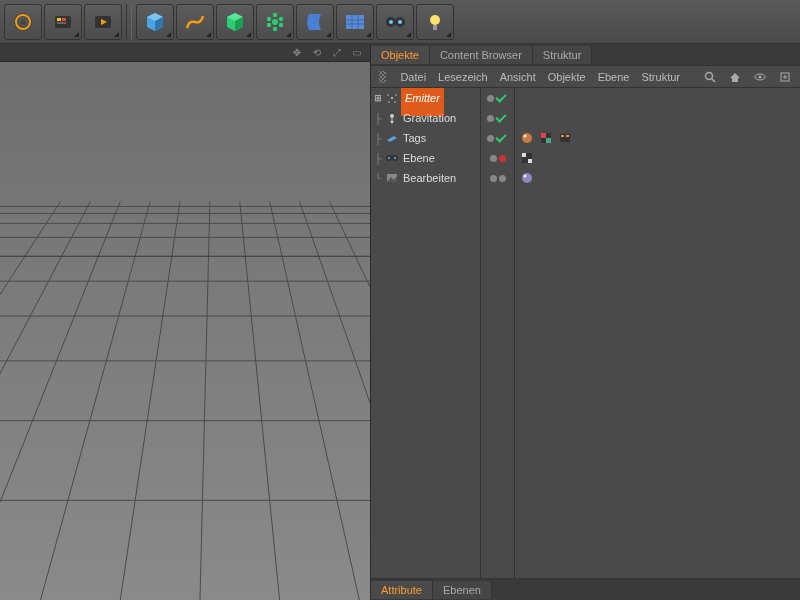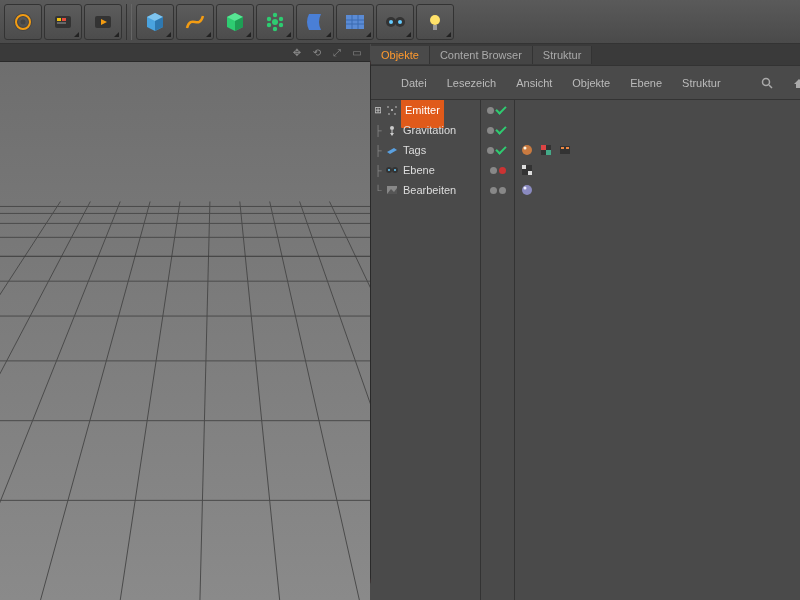--- a/index.html
+++ b/index.html
@@ -94,21 +94,20 @@
     width: 100%; height: 100%;
   }
   
   .side {
     flex: 1;
     display: flex;
     flex-direction: column;
     background: #ef4444;
     border-left: 1px solid #2a2a2a;
     min-width:0;
-    border-radius:22px;
   }
   .panel-tabs {
     display: flex;
     align-items: center;
     height: 22px;
     background: #3a3a3a;
     font-size: 11px;
     border-bottom: 1px solid #333;
     overflow:hidden;
   }
@@ -120,24 +119,24 @@
     border-right: 1px solid #333;
     cursor: pointer;
   }
   .tab.active {
     color: #ff9a2e;
     background: #4a4a4a;
   }
   .panel-menubar {
     display: flex;
     align-items: center;
-    height: 34px;
+    height: 22px;
     background: #4a4a4a;
     border-bottom: 1px solid #333;
-    gap: 20px;
+    gap: 12px;
     padding: 0 8px;
     font-size: 11px;
     color: #bbb;
   }
   .panel-menubar .drag {
     width: 8px; height: 12px;
     background:
       radial-gradient(#777 1px, transparent 1px) 0 0/4px 4px,
       radial-gradient(#777 1px, transparent 1px) 2px 2px/4px 4px;
     margin-right:2px;
@@ -190,20 +189,21 @@
     padding-left: 2px;
     color: #ddd;
     cursor:pointer;
     white-space:nowrap;
   }
   .tree-row.selected .name {
     background: #e05a1a;
     color: #fff;
     padding: 12px 4px;
     border-radius: 1px;
+    font-style: italic;
   }
   .vis-row {
     display:flex;align-items:center;justify-content:center;height:20px;gap:2px;
   }
   .dot {
     width:7px;height:7px;border-radius:50%;background:#888;cursor:pointer;
   }
   .dot.red { background:#cc3333; }
   .check {
     width:12px;height:12px;position:relative;cursor:pointer;
@@ -522,16 +522,20 @@
             <div class="tagi">
                 <svg width="14" height="14">
                   <circle cx="7" cy="7" r="5" fill="#8a8ac0"></circle>
                   <circle cx="5" cy="5" r="1.5" fill="#eef"></circle>
                 </svg>
               </div>
           </div>
         </div>
       </div>
 
+      <div class="panel-tabs bottom">
+        <div class="tab active">Attribute</div>
+        <div class="tab">Ebenen</div>
+      </div>
     </div>
 
   </div>
 </div>
 
 </body></html>

